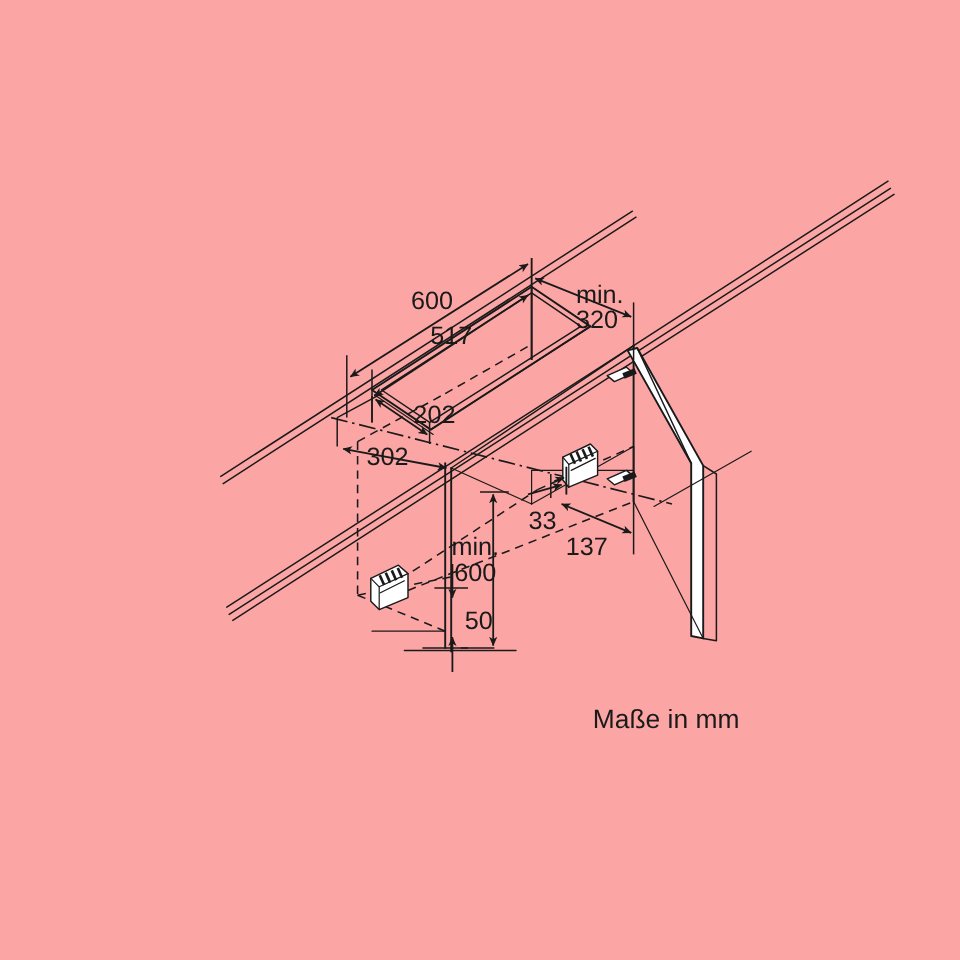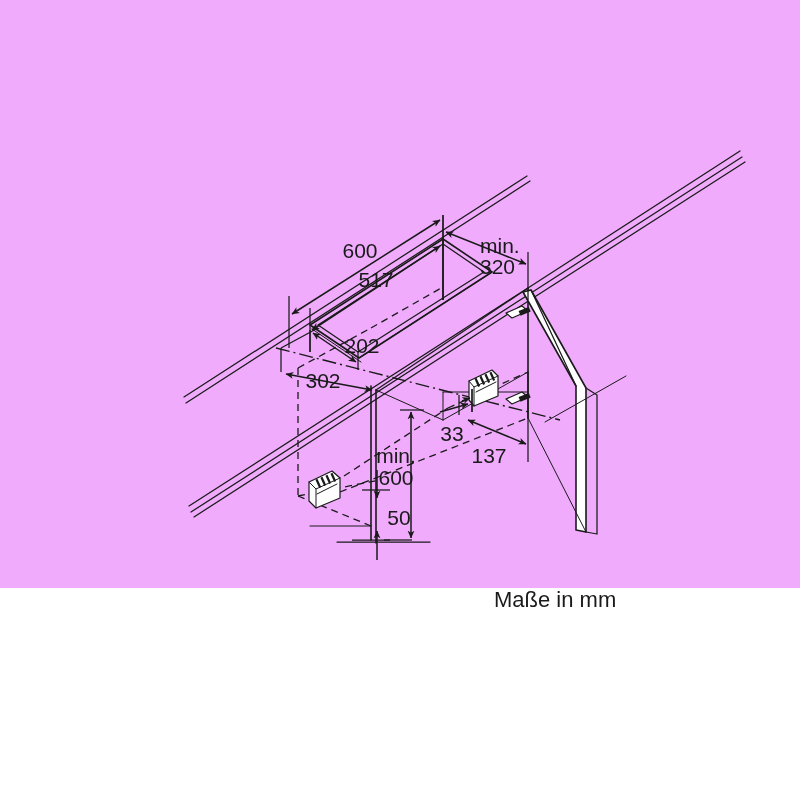--- a/index.html
+++ b/index.html
@@ -9,22 +9,22 @@
   }
   body {
     width: 800px;
     height: 800px;
     font-family: "Liberation Sans", sans-serif;
     overflow: hidden;
   }
   #stage {
     position: relative;
     width: 800px;
-    height: 588px;
-    background: #f0abfc;
+    height: 800px;
+    background: #fca5a5;
   }
   svg#drawing {
     position: absolute;
     left: 0;
     top: 0;
     width: 800px;
     height: 800px;
     display: block;
   }
   .solid {

